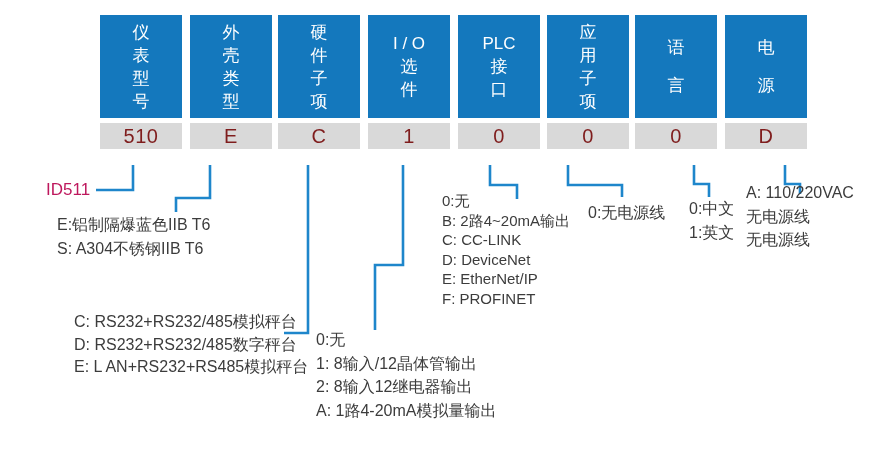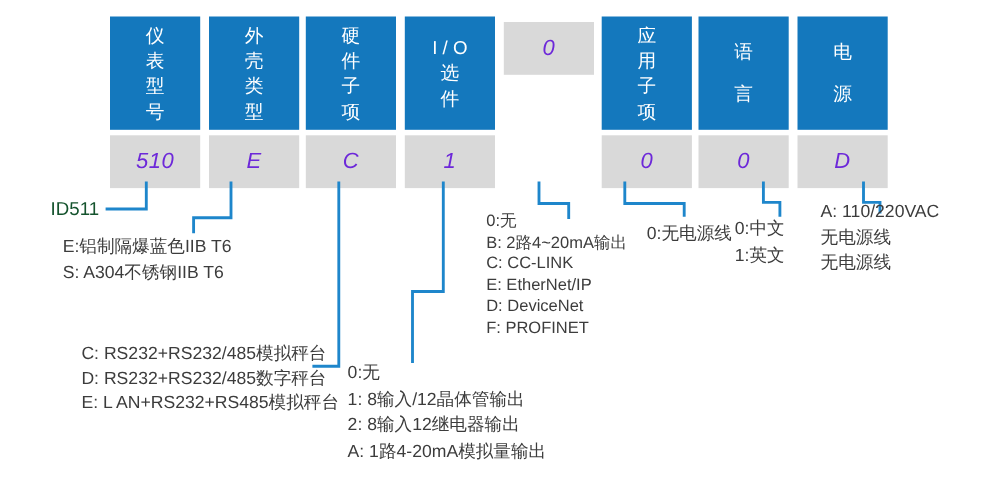--- a/index.html
+++ b/index.html
@@ -10,29 +10,29 @@
   .col{position:absolute;top:15px;width:82px;}
   .hdr{
     height:103px;background:#1478bd;color:#ffffff;
     display:flex;flex-direction:column;align-items:center;justify-content:center;
     font-size:17px;text-align:center;
   }
   .hdr span{line-height:23px;display:block;}
   .hdr.spread{gap:18px;}
   .hdr.spread span{line-height:20px;}
   .val{
-    margin-top:5px;height:48px;background:#d9d9d9;color:#6d28d9;
+    margin-top:5px;height:26px;background:#d9d9d9;color:#7f1d1d;
     display:flex;align-items:center;justify-content:center;
-    font-size:20px;letter-spacing:0.5px;font-style:italic;
+    font-size:20px;letter-spacing:0.5px;
   }
   .lines{position:absolute;left:0;top:0;pointer-events:none;}
   .note{position:absolute;color:#3c3c3c;font-size:16px;line-height:23.5px;white-space:nowrap;}
   .note.tight{line-height:22.5px;}
   .note.plc{font-size:15px;line-height:19.5px;}
-  .modelid{position:absolute;left:46px;top:180px;color:#14532d;font-size:17px;}
+  .modelid{position:absolute;left:46px;top:180px;color:#be185d;font-size:17px;}
 </style>
 </head>
 <body>
 
 <div class="canvas">
 
   <div class="col" style="left:100px">
     <div class="hdr">
       <span>仪</span>
       <span>表</span>
@@ -65,20 +65,25 @@
   <div class="col" style="left:368px">
     <div class="hdr">
       <span>I / O</span>
       <span>选</span>
       <span>件</span>
     </div>
     <div class="val">1</div>
   </div>
 
   <div class="col" style="left:458px">
+    <div class="hdr">
+      <span>PLC</span>
+      <span>接</span>
+      <span>口</span>
+    </div>
     <div class="val">0</div>
   </div>
 
   <div class="col" style="left:547px">
     <div class="hdr">
       <span>应</span>
       <span>用</span>
       <span>子</span>
       <span>项</span>
     </div>
@@ -131,30 +136,30 @@
     <div>0:无</div>
     <div>1: 8输入/12晶体管输出</div>
     <div>2: 8输入12继电器输出</div>
     <div>A: 1路4-20mA模拟量输出</div>
   </div>
 
   <div class="note plc" style="left:442px;top:191px">
     <div>0:无</div>
     <div>B: 2路4~20mA输出</div>
     <div>C: CC-LINK</div>
+    <div>D: DeviceNet</div>
     <div>E: EtherNet/IP</div>
-    <div>D: DeviceNet</div>
     <div>F: PROFINET</div>
   </div>
 
   <div class="note" style="left:588px;top:201px">
     <div>0:无电源线</div>
   </div>
 
-  <div class="note" style="left:668px;top:197px">
+  <div class="note" style="left:689px;top:197px">
     <div>0:中文</div>
     <div>1:英文</div>
   </div>
 
   <div class="note" style="left:746px;top:181px">
     <div>A: 110/220VAC</div>
     <div>无电源线</div>
     <div>无电源线</div>
   </div>
 

